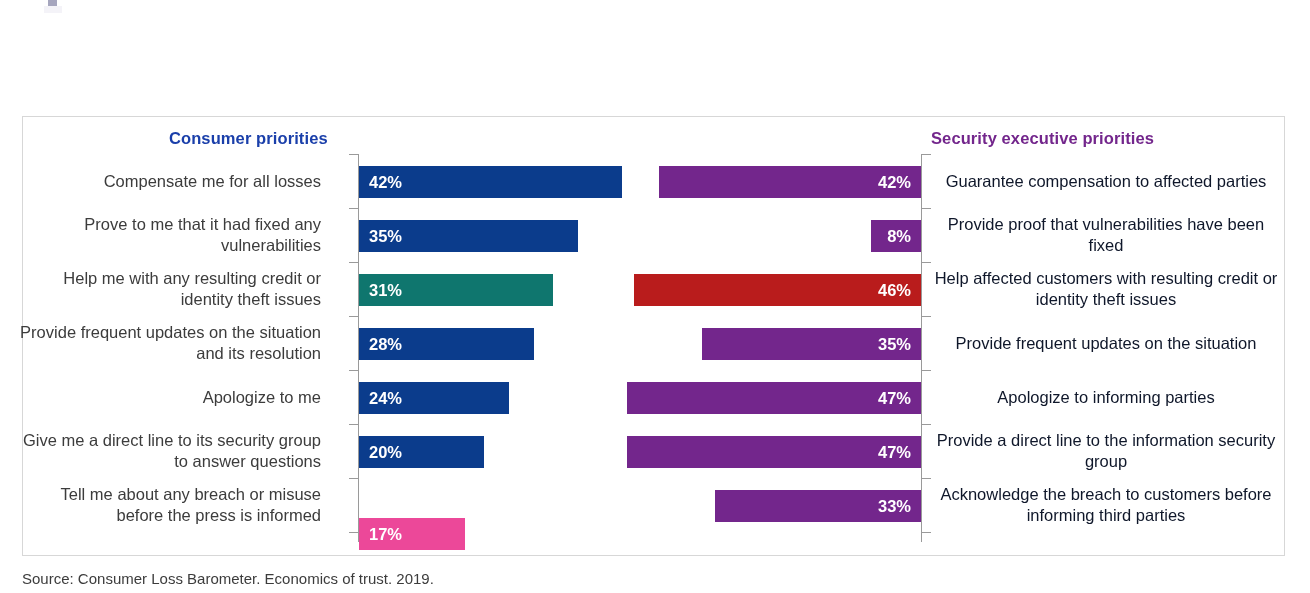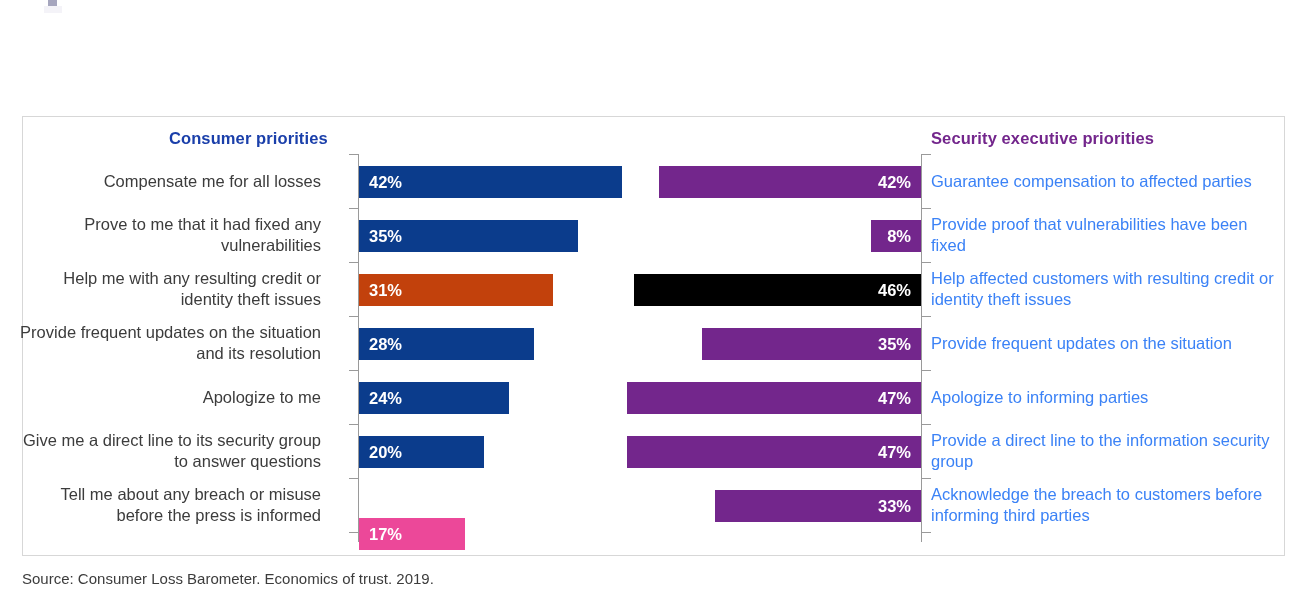--- a/index.html
+++ b/index.html
@@ -99,24 +99,24 @@
     text-align: right;
     font-size: 16.5px;
     line-height: 21px;
     color: #3c3c3c;
   }
   
   .label-right {
     position: absolute;
     left: 908px;
     width: 350px;
-    text-align: left;
+    text-align: center;
     font-size: 16.5px;
     line-height: 21px;
-    color: #3b82f6;
+    color: #0f172a;
   }
 
   
   .bar {
     position: absolute;
     height: 32px;
     top: 12px;
   }
   .bar-blue {
     left: 336px;
@@ -198,24 +198,24 @@
         <div class="bar bar-blue" style="width: 218.75px; background: rgb(11, 60, 140);">
           <span class="bar-value">35%</span>
         </div>
         <div class="bar bar-purple" style="width: 50px; background: rgb(115, 38, 140);">
           <span class="bar-value">8%</span>
         </div>
       </div>
       <div class="row" style="top: 145px;">
         <div class="label-left" style="top: 6px;">Help me with any resulting credit or identity theft issues</div>
         <div class="label-right" style="top: 6px;">Help affected customers with resulting credit or identity theft issues</div>
-        <div class="bar bar-blue" style="width: 193.75px; background: #c2410c;">
+        <div class="bar bar-blue" style="width: 193.75px; background: #0f766e;">
           <span class="bar-value">31%</span>
         </div>
-        <div class="bar bar-purple" style="width: 287.5px; background: #000000;">
+        <div class="bar bar-purple" style="width: 287.5px; background: #b91c1c;">
           <span class="bar-value">46%</span>
         </div>
       </div>
       <div class="row" style="top: 199px;">
         <div class="label-left" style="top: 6px;">Provide frequent updates on the situation and its resolution</div>
         <div class="label-right" style="top: 17px;">Provide frequent updates on the situation</div>
         <div class="bar bar-blue" style="width: 175px; background: rgb(11, 60, 140);">
           <span class="bar-value">28%</span>
         </div>
         <div class="bar bar-purple" style="width: 218.75px; background: rgb(115, 38, 140);">

